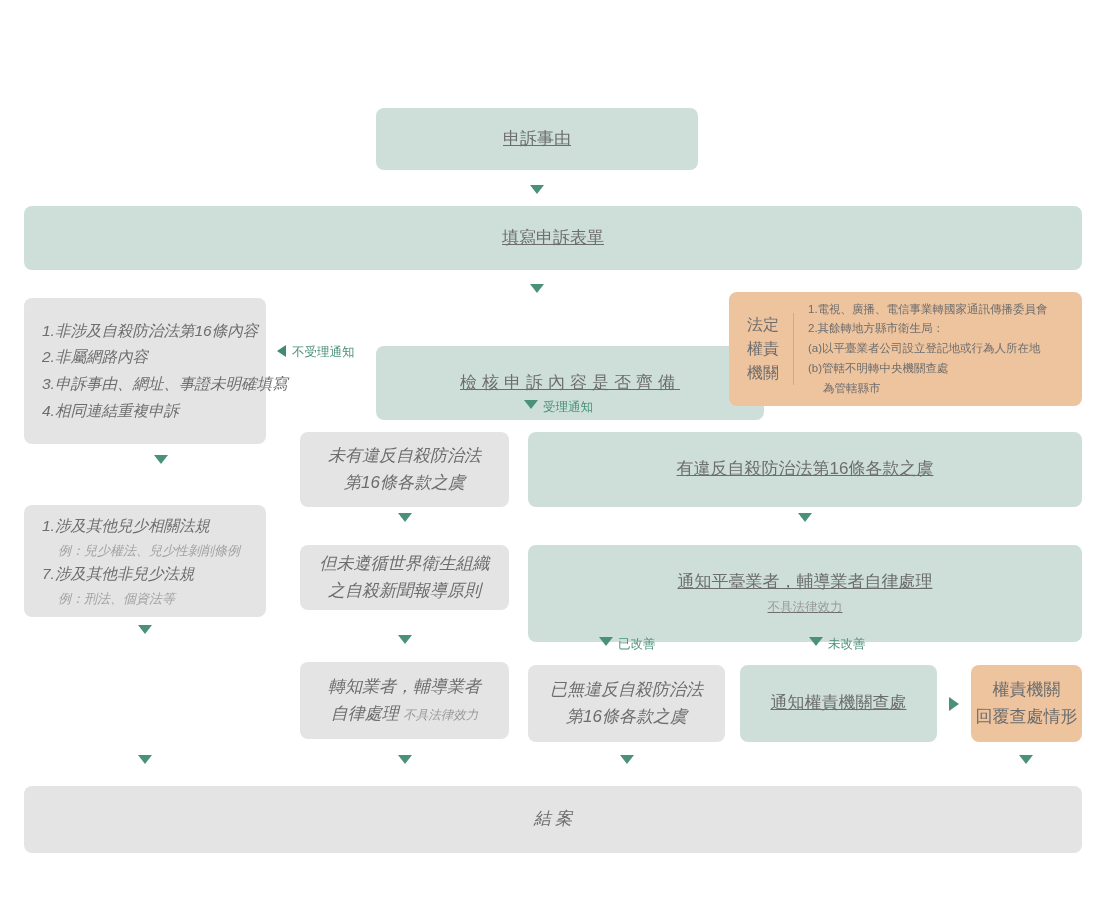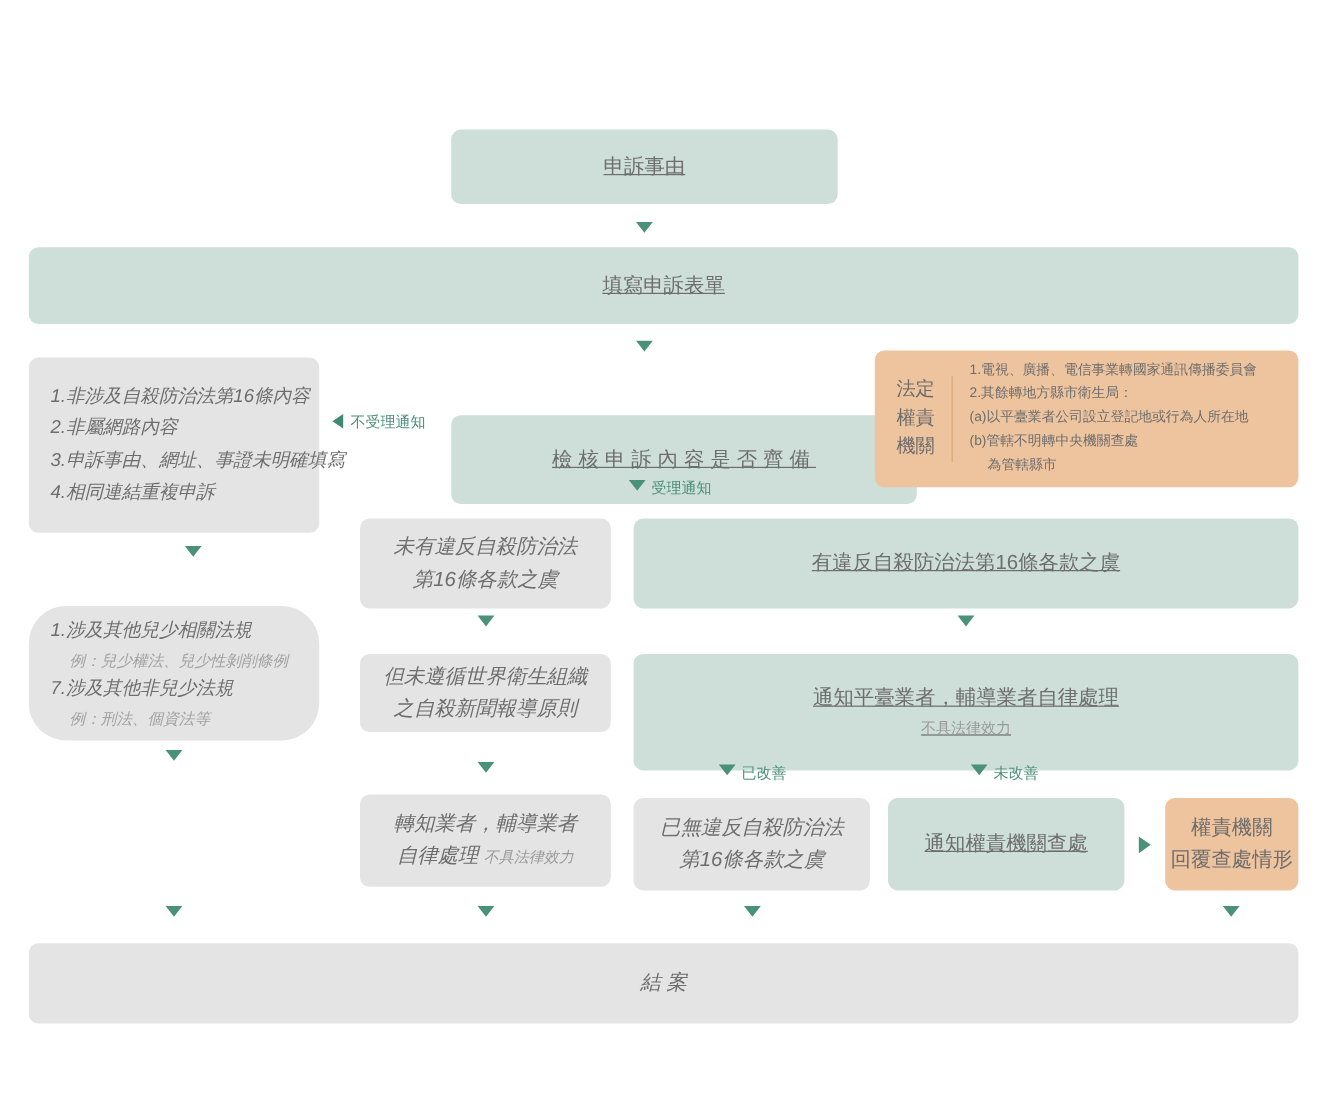--- a/index.html
+++ b/index.html
@@ -153,21 +153,21 @@
   </div>
 
   <div class="box green" style="left:528px;top:432px;width:554px;height:75px;">
     <div class="box-label">有違反自殺防治法第16條各款之虞</div>
   </div>
 
   <div class="arrow-down" style="left:154px;top:455px;"></div>
   <div class="arrow-down" style="left:398px;top:513px;"></div>
   <div class="arrow-down" style="left:798px;top:513px;"></div>
 
-  <div class="box gray listbox" style="left:24px;top:505px;width:242px;height:112px;border-radius:31px;">
+  <div class="box gray listbox" style="left:24px;top:505px;width:242px;height:112px;">
     <div class="li">1.涉及其他兒少相關法規</div>
     <div class="eg">例：兒少權法、兒少性剝削條例</div>
     <div class="li">7.涉及其他非兒少法規</div>
     <div class="eg">例：刑法、個資法等</div>
   </div>
 
   <div class="box gray" style="left:300px;top:545px;width:209px;height:65px;">
     <div class="box-label">但未遵循世界衛生組織</div>
     <div class="box-label">之自殺新聞報導原則</div>
   </div>

